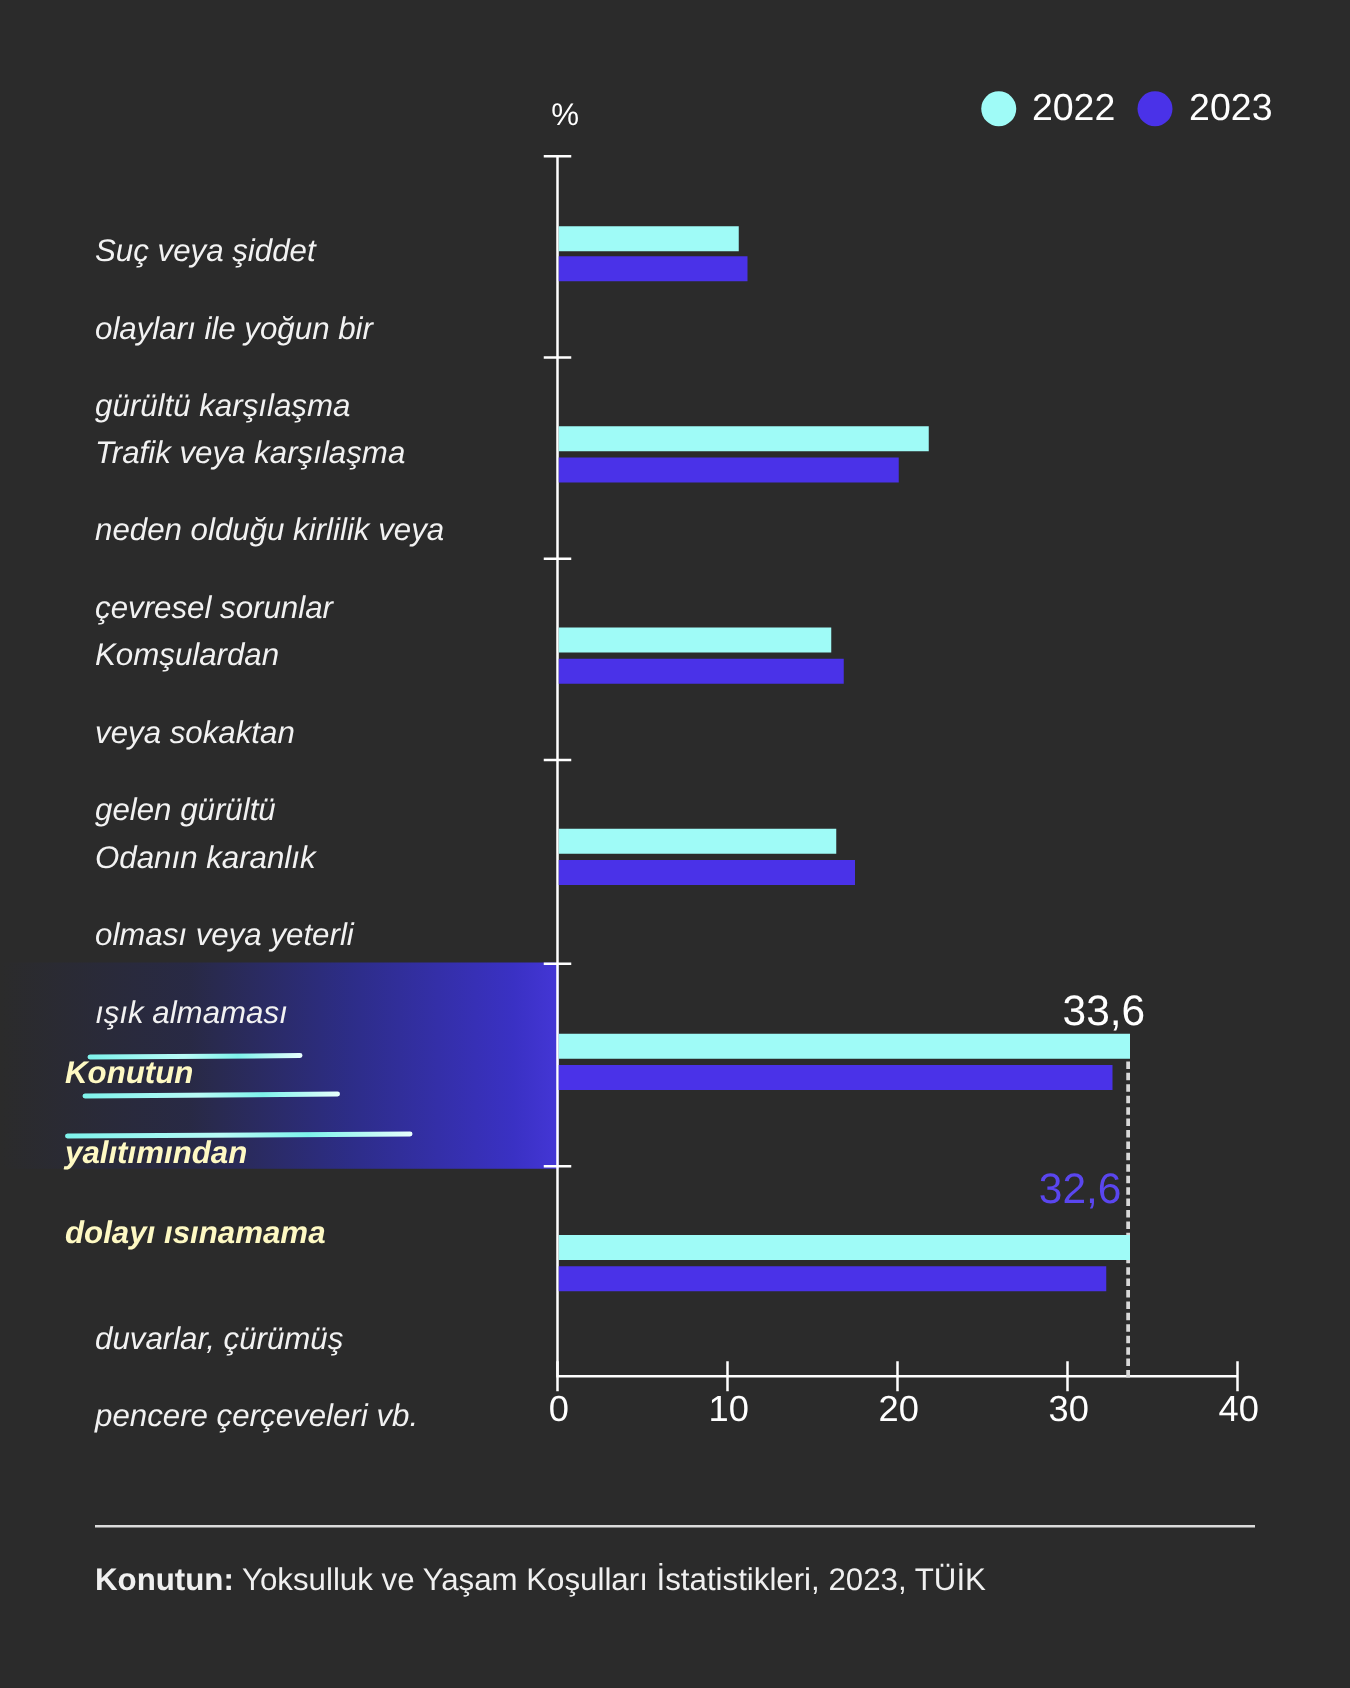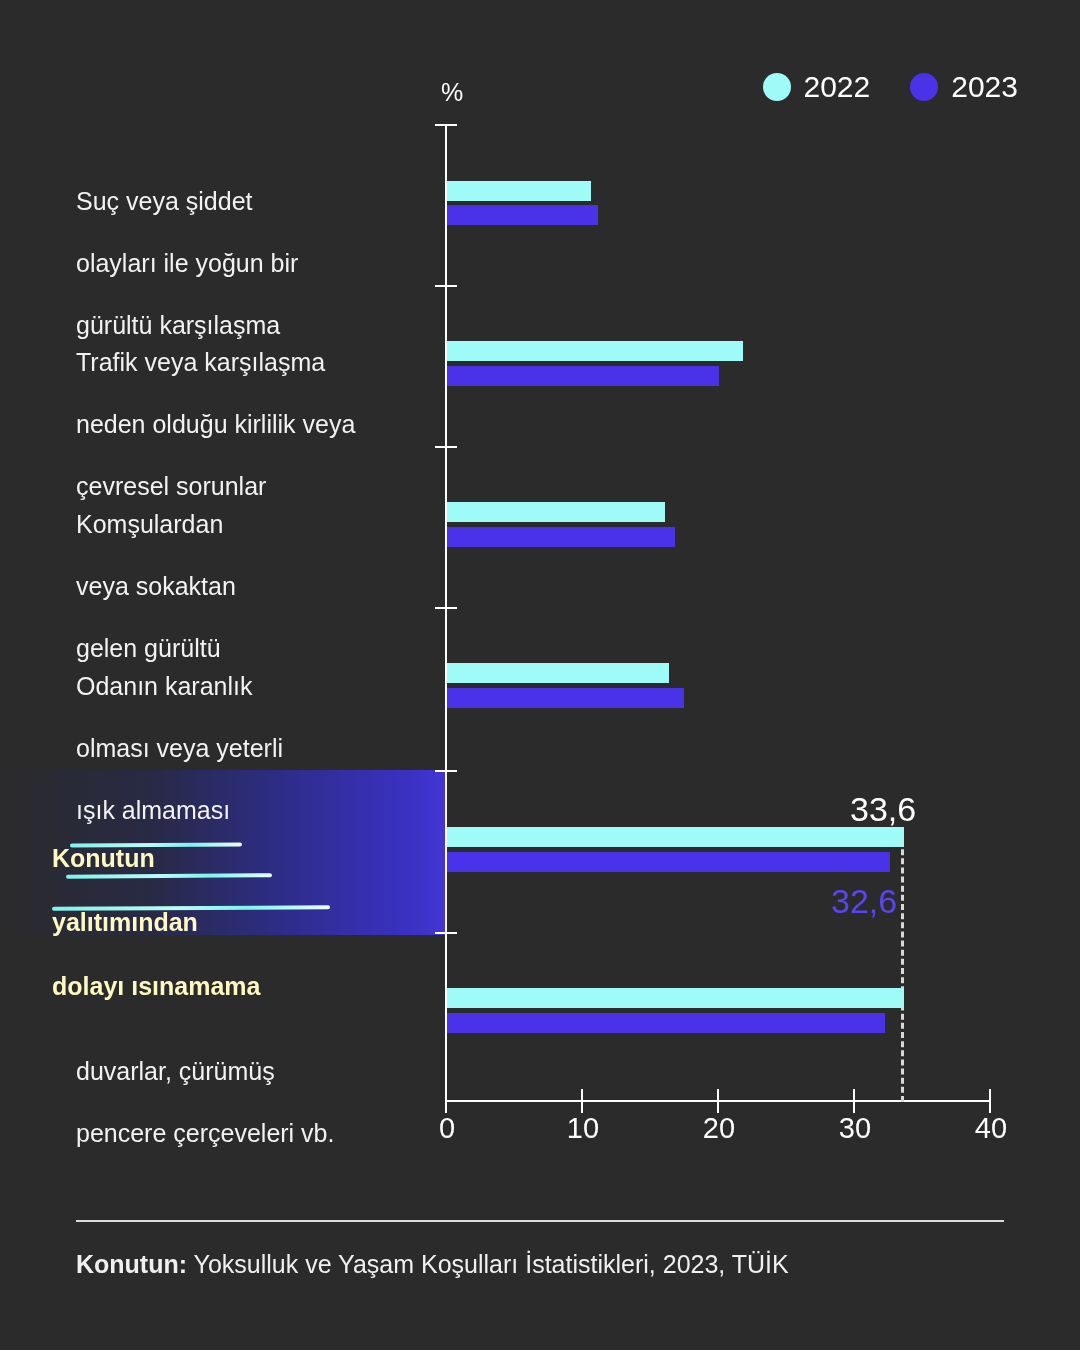--- a/index.html
+++ b/index.html
@@ -13,21 +13,21 @@
   }
   #stage{position:absolute;inset:0;}
 
   
   .pct-sign{
     position:absolute;left:441px;top:78px;
     font-size:25px;color:#ffffff;letter-spacing:.5px;
   }
   .legend{
     position:absolute;right:62px;top:72px;
-    display:flex;align-items:center;gap:40px;
+    display:flex;align-items:center;gap:18px;
   }
   .legend-item{display:flex;align-items:center;gap:13px;}
   .legend-dot{width:28px;height:28px;border-radius:50%;display:block;}
   .legend-label{font-size:30px;color:#ffffff;line-height:1;}
 
   
   .plot{position:absolute;left:0;top:0;width:1080px;height:1350px;}
   .y-axis{
     position:absolute;left:445px;top:124px;width:2px;height:976px;
     background:#ffffff;
@@ -59,20 +59,21 @@
   
   .ref-line{
     position:absolute;width:0;border-left:3px dashed #d8d8d8;
   }
 
   
   .cat-label{
     position:absolute;left:76px;width:350px;
     font-size:25px;line-height:31px;color:#f2f2f2;
     white-space:pre-line;
+    font-style:italic;
   }
 
   
   .highlight-band{
     position:absolute;left:0;top:770px;width:447px;height:165px;
     background:linear-gradient(90deg,
        rgba(43,43,43,0) 0%,
        rgba(38,40,90,0.55) 34%,
        rgba(45,45,150,0.85) 62%,
        #3a31c4 92%,
@@ -153,21 +154,21 @@
     <div class="bar y2022" style="left:447px;top:663px;width:222px"></div>
     <div class="bar y2023" style="left:447px;top:688px;width:237px"></div>
 
     <div class="bar y2022" style="left:447px;top:827px;width:457px"></div>
     <div class="bar y2023" style="left:447px;top:852px;width:443px"></div>
 
     <div class="bar y2022" style="left:447px;top:988px;width:457px"></div>
     <div class="bar y2023" style="left:447px;top:1013px;width:438px"></div>
 
     <div class="value-label value-2022" style="left:850px;top:790px">33,6</div>
-    <div class="value-label value-2023" style="left:831px;top:882px">32,6</div>
+    <div class="value-label value-2023" style="left:831px;top:932px">32,6</div>
   </div>
 
   <div class="cat-label" style="top:155px">
     <span>Suç veya şiddet</span><br>
     <span>olayları ile yoğun bir</span><br>
     <span>gürültü karşılaşma</span>
   </div>
 
   <div class="cat-label" style="top:316px">
     <span>Trafik veya karşılaşma</span><br>

